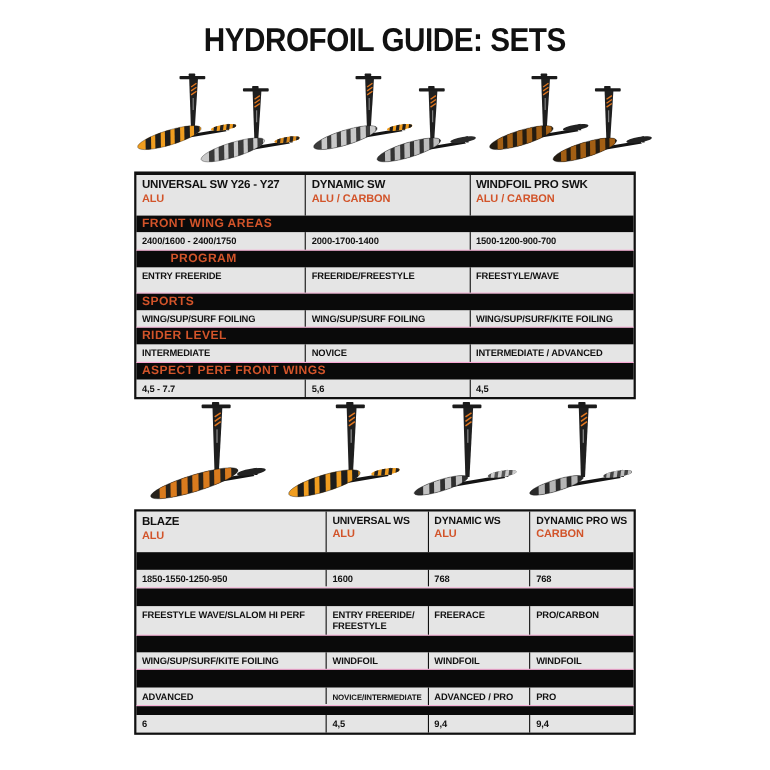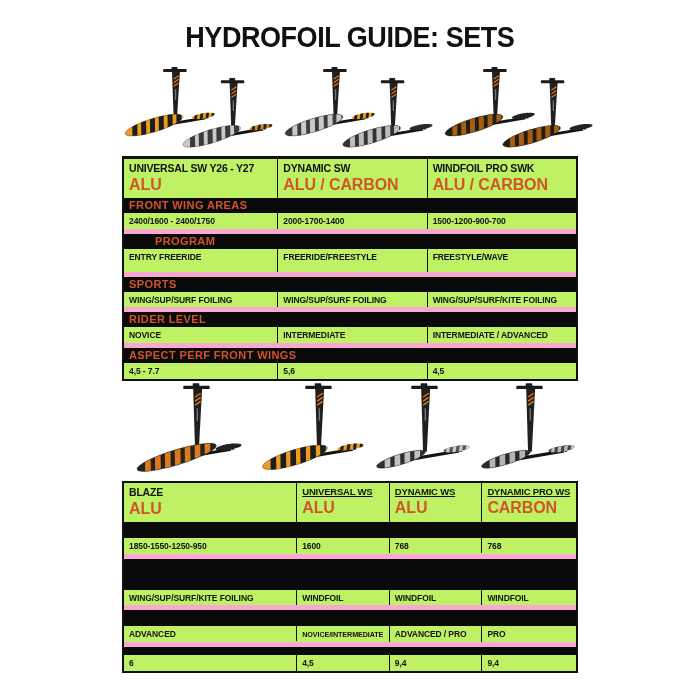--- a/index.html
+++ b/index.html
@@ -16,35 +16,35 @@
   .title>span{display:inline-block;transform:scaleX(.9);}
   .guide{width:456px;margin:0 auto;}
   
   .img-row{display:grid;overflow:visible;}
   .r3cols{grid-template-columns:154fr 150fr 150fr;}
   .r4cols{grid-template-columns:173fr 93fr 93fr 95fr;}
   .foil-cell{position:relative;height:96px;overflow:visible;}
   .foil-cell.tallimg{height:100px;}
   .foil-cell svg{display:block;margin:0 auto;overflow:visible;}
   
-  .ftable{border:2px solid #101010;border-top-width:3px;background:#bef264;}
+  .ftable{border:2px solid #101010;border-top-width:3px;background:#e5e5e5;}
   .thead{display:grid;}
   .hcell{padding:3px 5px 4px 5px;min-height:30px;}
   .hcell + .hcell{border-left:1.5px solid #101010;}
   .hname{font-size:10.5px;font-weight:700;letter-spacing:-.2px;line-height:1.25;}
-  .hname.sm{font-size:9.5px;text-decoration:underline;}
-  .hmat{font-size:16px;font-weight:700;margin-top:1px;letter-spacing:-.1px;}
+  .hname.sm{font-size:9.5px;}
+  .hmat{font-size:10px;font-weight:700;margin-top:1px;letter-spacing:-.1px;}
   .bar{
     background:#0a0a0a;display:flex;align-items:center;
     padding:0 5px;height:15px;
   }
   .bar-label{
     font-size:11px;font-weight:700;letter-spacing:.4px;line-height:1;
   }
-  .vals{display:grid;border-bottom:5px solid #f9a8d4;}
+  .vals{display:grid;border-bottom:1px solid #f9a8d4;}
   .cell{
     font-size:8.5px;font-weight:700;padding:3px 5px 2px 5px;
     letter-spacing:-.1px;line-height:1.25;align-self:start;
   }
   .cell + .cell{border-left:1.5px solid #101010;}
   .cell.sm{font-size:7.2px;padding-top:4px;}
   .vals.cells-fill .cell{height:100%;box-sizing:border-box;}
 </style>
 </head>
 <body>
@@ -320,22 +320,22 @@
       <div class="vals r3cols" style="min-height:14px">
         <div class="cell">WING/SUP/SURF FOILING</div>
         <div class="cell">WING/SUP/SURF FOILING</div>
         <div class="cell">WING/SUP/SURF/KITE FOILING</div>
       </div>
 
       <div class="bar">
         <span class="bar-label accent" style="color: rgb(210, 84, 42);">RIDER LEVEL</span>
       </div>
       <div class="vals r3cols" style="min-height:14px">
+        <div class="cell">INTERMEDIATE</div>
         <div class="cell">NOVICE</div>
-        <div class="cell">INTERMEDIATE</div>
         <div class="cell">INTERMEDIATE / ADVANCED</div>
       </div>
 
       <div class="bar">
         <span class="bar-label accent" style="color: rgb(210, 84, 42);">ASPECT PERF FRONT WINGS</span>
       </div>
       <div class="vals r3cols" style="min-height:15px;border-bottom:none">
         <div class="cell">4,5 - 7.7</div>
         <div class="cell">5,6</div>
         <div class="cell">4,5</div>
@@ -530,20 +530,26 @@
       <div class="vals r4cols" style="min-height:16px">
         <div class="cell">1850-1550-1250-950</div>
         <div class="cell">1600</div>
         <div class="cell">768</div>
         <div class="cell">768</div>
       </div>
 
       <div class="bar" style="height:16px">
         <span class="bar-label accent" style="color: rgb(210, 84, 42);"></span>
       </div>
+      <div class="vals r4cols cells-fill" style="min-height:26px">
+        <div class="cell">FREESTYLE WAVE/SLALOM HI PERF</div>
+        <div class="cell">ENTRY FREERIDE/ FREESTYLE</div>
+        <div class="cell">FREERACE</div>
+        <div class="cell">PRO/CARBON</div>
+      </div>
 
       <div class="bar" style="height:15px">
         <span class="bar-label accent" style="color: rgb(210, 84, 42);"></span>
       </div>
       <div class="vals r4cols" style="min-height:15px">
         <div class="cell">WING/SUP/SURF/KITE FOILING</div>
         <div class="cell">WINDFOIL</div>
         <div class="cell">WINDFOIL</div>
         <div class="cell">WINDFOIL</div>
       </div>

